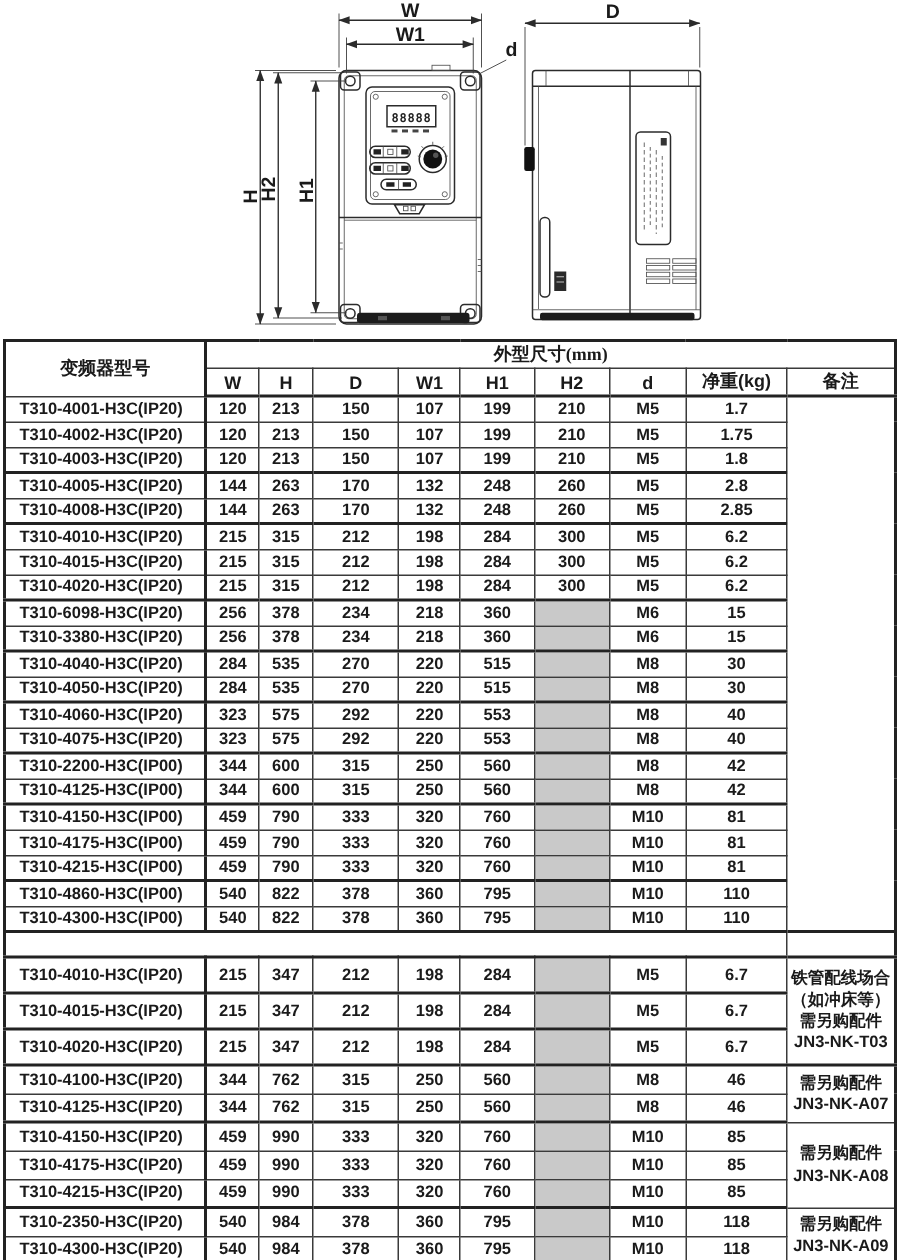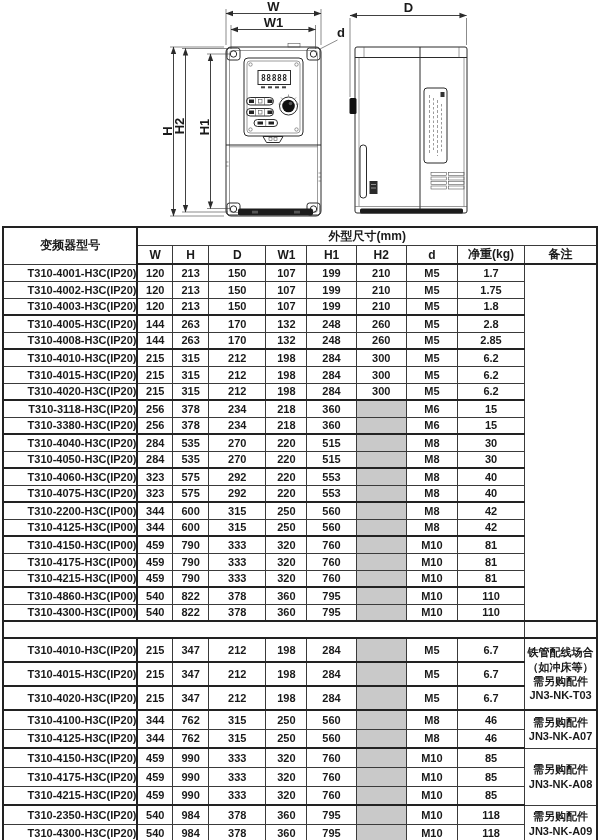--- a/index.html
+++ b/index.html
@@ -6,24 +6,24 @@
   .page{position:relative;width:600px;height:840px;background:#fff;overflow:hidden;
         font-family:"Liberation Sans","DejaVu Sans",sans-serif;color:#111;}
   .drawing-wrap{position:absolute;top:0;left:0;width:600px;height:226px;}
   
   .tbl-wrap{position:absolute;top:226px;left:2px;width:596px;}
   table{border-collapse:collapse;table-layout:fixed;width:596px;}
   th,td{border:1px solid #3a3a3a;padding:0;overflow:hidden;white-space:nowrap;
         font-weight:bold;color:#1a1a1a;}
   table{border:2px solid #222;}
   th{font-size:12px;text-align:center;}
-  tr.hr1{height:15px;} tr.hr2{height:18px;}
+  tr.hr1{height:15px;font-family:Liberation Serif, serif;} tr.hr2{height:18px;}
   tr.hr2 th{border-bottom:2px solid #222;}
   .c-model{border-right:2px solid #222 !important;}
-  td.model-cell{font-size:11px;text-align:right;padding-left:9px;margin-top:27px;}
+  td.model-cell{font-size:11px;text-align:left;padding-left:9px;margin-top:27px;}
   td.num{font-size:11px;text-align:center;}
   td.gray{background:#c9c9c9;}
   td.c-remark{font-size:11px;text-align:center;white-space:normal;line-height:1.3;margin-top:48px;}
   tr.r-s1{height:17px;}
   tr.r-tall{height:24px;}
   tr.r-s2{height:19px;}
   tr.thick td{border-bottom-width:2px;border-bottom-color:#222;}
   tr.sep{height:17px;}
   tr.sep td{border-top:2px solid #222;border-bottom:2px solid #222;}
   
@@ -314,21 +314,21 @@
             <td class="num">215</td>
             <td class="num">315</td>
             <td class="num">212</td>
             <td class="num">198</td>
             <td class="num">284</td>
             <td class="num">300</td>
             <td class="num">M5</td>
             <td class="num">6.2</td>
           </tr>
           <tr class="r-s1">
-            <td class="c-model model-cell">T310-3118-H3C(IP20)</td>
+            <td class="c-model model-cell">T310-6098-H3C(IP20)</td>
             <td class="num">256</td>
             <td class="num">378</td>
             <td class="num">234</td>
             <td class="num">218</td>
             <td class="num">360</td>
             <td class="num gray"></td>
             <td class="num">M6</td>
             <td class="num">15</td>
           </tr>
           <tr class="r-s1 thick">

